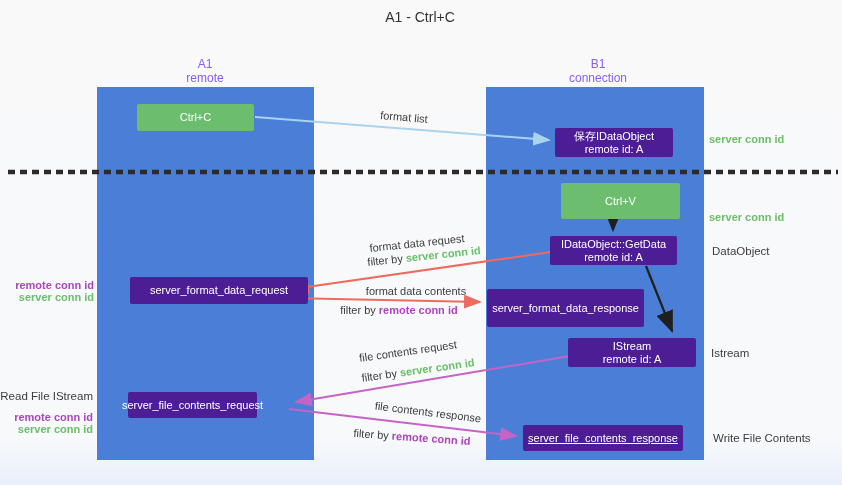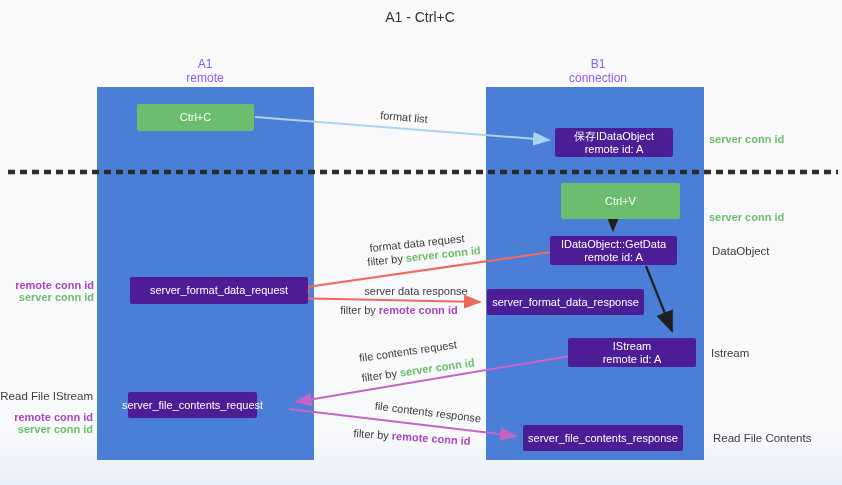--- a/index.html
+++ b/index.html
@@ -95,52 +95,52 @@
   <div>IDataObject::GetData</div>
   <div>remote id: A</div>
 </div>
 <div class="node orange" style="left:568px; top:338px; width:128px; height:29px;">
   <div>IStream</div>
   <div>remote id: A</div>
 </div>
 <div class="node orange" style="left:130px; top:277px; width:178px; height:27px;">
   <div>server_format_data_request</div>
 </div>
-<div class="node orange" style="left:487px; top:289px; width:157px; height:26px;">
+<div class="node orange" style="left:487px; top:289px; width:157px; height:38px;">
   <div>server_format_data_response</div>
 </div>
 <div class="node orange" style="left:128px; top:392px; width:129px; height:26px;">
   <div>server_file_contents_request</div>
 </div>
-<div class="node orange" style="left:523px; top:425px; width:160px; height:26px;">
+<div class="node orange" style="left:523px; top:425px; width:160px; height:26px;text-decoration:underline;">
   <div>server_file_contents_response</div>
 </div>
 
 <div class="flow-label" style="left:344px; top:111px; width:120px; transform:rotate(5deg);">format list</div>
 <div class="flow-label" style="left:347px; top:237px; width:140px; transform:rotate(-6deg);">format data request</div>
 <div class="flow-label" style="left:349px; top:250px; width:150px; transform:rotate(-6deg);">
   <span>filter by </span><span class="bold-green">server conn id</span>
 </div>
-<div class="flow-label" style="left:341px; top:285px; width:150px;">server data response</div>
+<div class="flow-label" style="left:341px; top:285px; width:150px;">format data contents</div>
 <div class="flow-label" style="left:324px; top:304px; width:150px;">
   <span>filter by </span><span class="bold-purple">remote conn id</span>
 </div>
 <div class="flow-label" style="left:338px; top:345px; width:140px; transform:rotate(-8deg);">file contents request</div>
 <div class="flow-label" style="left:343px; top:364px; width:150px; transform:rotate(-8deg);">
   <span>filter by </span><span class="bold-green">server conn id</span>
 </div>
 <div class="flow-label" style="left:353px; top:406px; width:150px; transform:rotate(7deg);">file contents response</div>
 <div class="flow-label" style="left:337px; top:431px; width:150px; transform:rotate(4deg);">
   <span>filter by </span><span class="bold-purple">remote conn id</span>
 </div>
 
 <div class="side-label bold-green" style="left:709px; top:133px;">server conn id</div>
 <div class="side-label bold-green" style="left:709px; top:211px;">server conn id</div>
 <div class="side-label dark" style="left:712px; top:245px;">DataObject</div>
 <div class="side-label dark" style="left:711px; top:347px;">Istream</div>
-<div class="side-label dark" style="left:713px; top:432px;">Read File Contents</div>
+<div class="side-label dark" style="left:713px; top:432px;">Write File Contents</div>
 
 <div class="side-label bold-purple right-align" style="left:0px; top:279px; width:94px;">remote conn id</div>
 <div class="side-label bold-green right-align" style="left:0px; top:291px; width:94px;">server conn id</div>
 
 <div class="side-label dark right-align" style="left:0px; top:390px; width:93px;">Read File IStream</div>
 <div class="side-label bold-purple right-align" style="left:0px; top:411px; width:93px;">remote conn id</div>
 <div class="side-label bold-green right-align" style="left:0px; top:423px; width:93px;">server conn id</div>
 
 </body></html>

